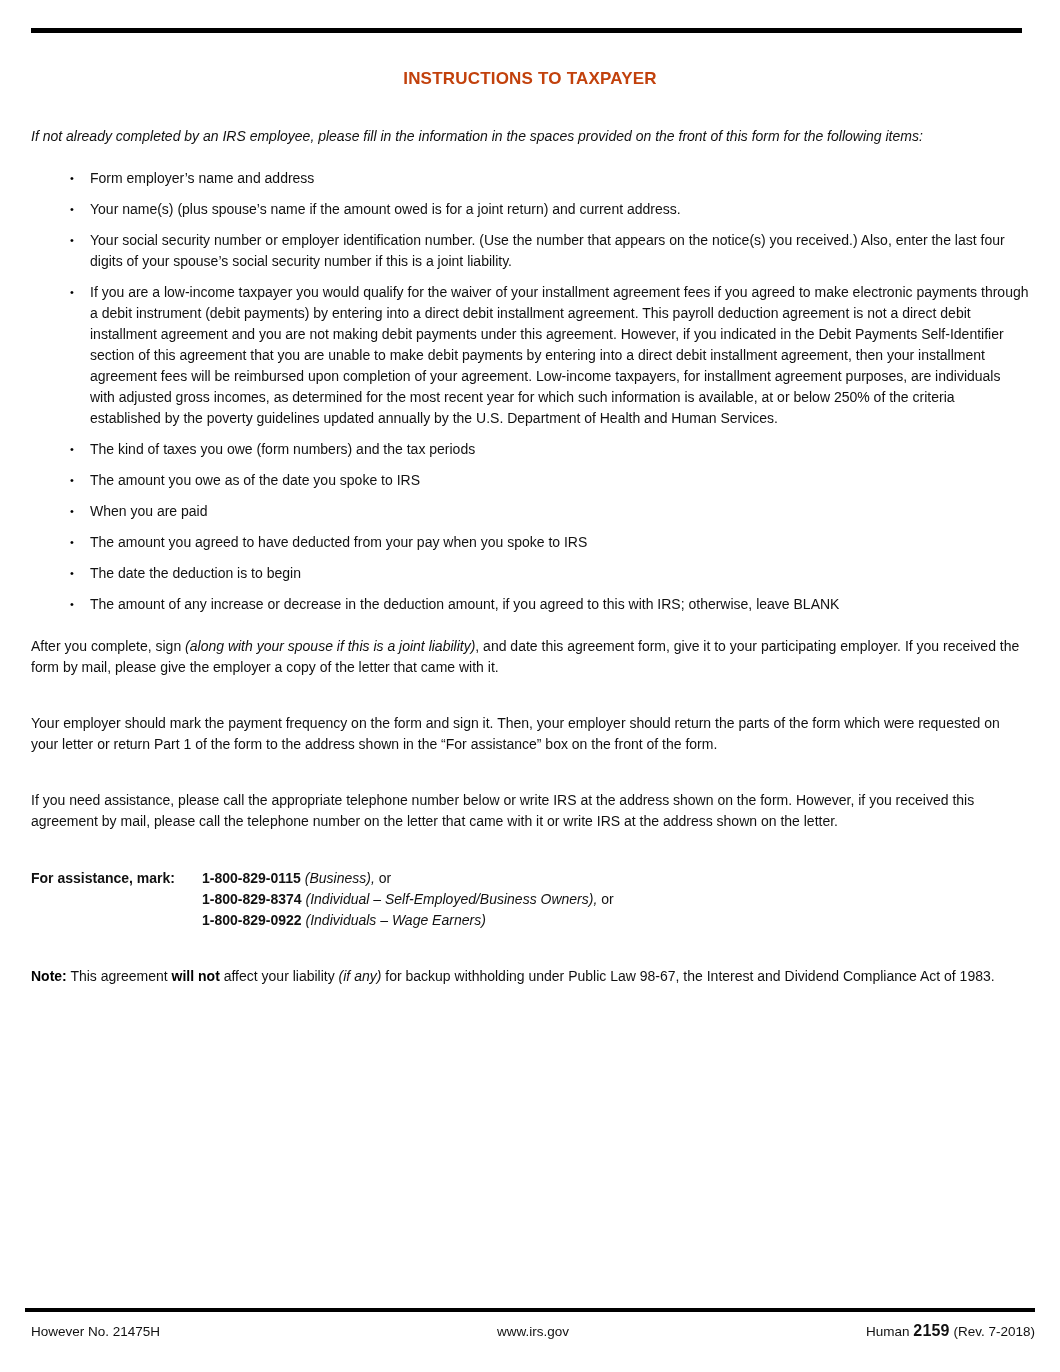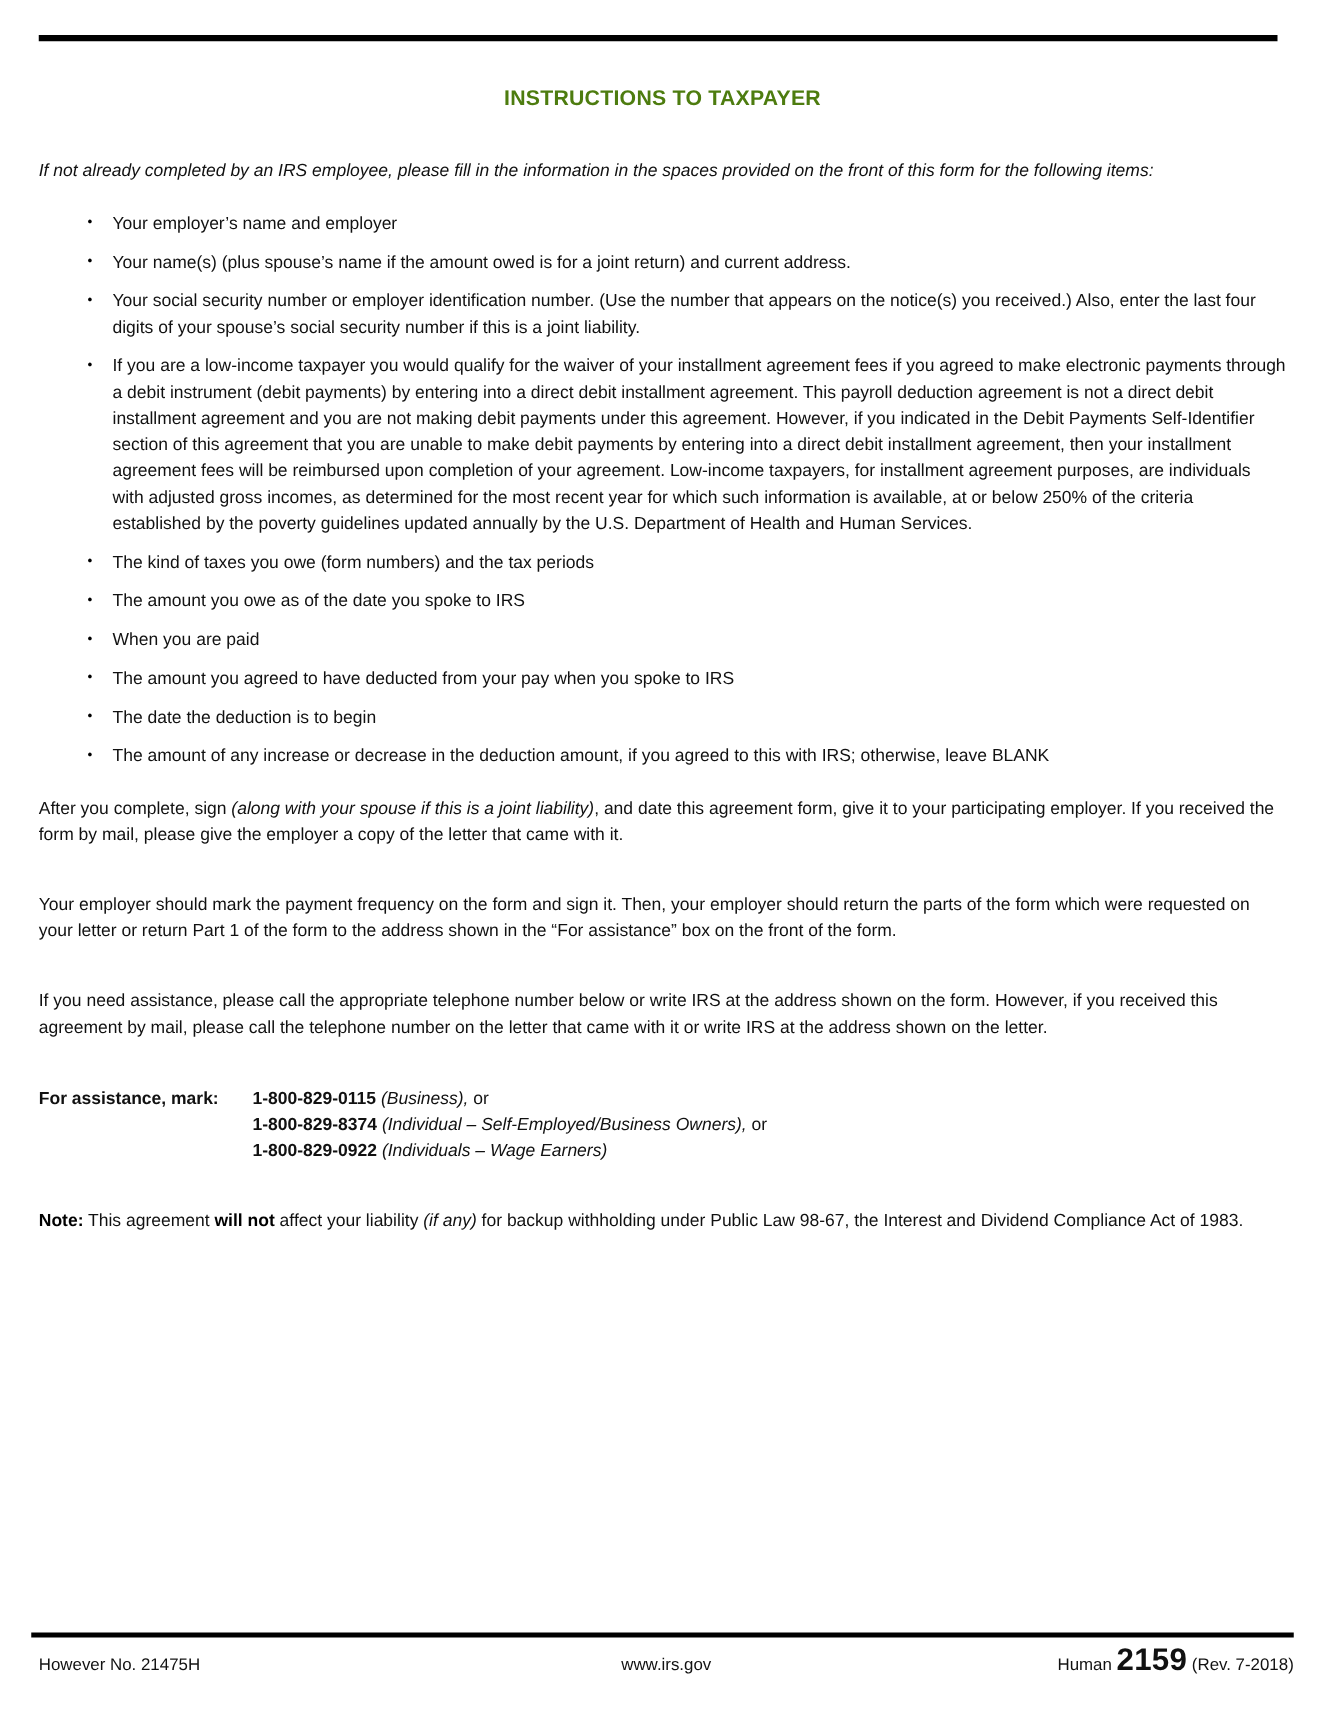--- a/index.html
+++ b/index.html
@@ -20,21 +20,21 @@
     background: #000;
     width: 991px;
   }
   h1.title {
     margin-top: 36px;
     text-align: center;
     font-size: 17px;
     line-height: 20px;
     font-weight: bold;
     letter-spacing: 0.2px;
-    color: #4d7c0f;
+    color: #c2410c;
   }
   p.intro { margin-top: 37px; font-style: italic; }
   ul.bullets {
     list-style: none;
     margin-top: 21px;
     padding-left: 39px;
   }
   ul.bullets li {
     display: flex;
     margin-bottom: 10px;
@@ -71,40 +71,40 @@
   .footer-row {
     display: flex;
     align-items: baseline;
     margin-top: 8px;
     font-size: 13.5px;
   }
   .footer-row .f-left  { flex: 1; text-align: left;  padding-left: 6px; }
   .footer-row .f-center{ flex: 1; text-align: center; }
   .footer-row .f-right { flex: 1; text-align: right; white-space: nowrap; }
   .form-big {
-    font-size: 25px;
+    font-size: 16px;
     font-weight: bold;
     letter-spacing: 0.2px;
   }
 </style>
 </head>
 <body>
 
 <div class="page">
 
   <div class="top-rule"></div>
 
   <h1 class="title">INSTRUCTIONS TO TAXPAYER</h1>
 
   <p class="intro">If not already completed by an IRS employee, please fill in the information in the spaces provided on the front of this form for the following items:</p>
 
   <ul class="bullets">
     <li>
       <span class="dot">•</span>
-      <span class="txt">Your employer’s name and employer</span>
+      <span class="txt">Form employer’s name and address</span>
     </li>
     <li>
       <span class="dot">•</span>
       <span class="txt">Your name(s) (plus spouse’s name if the amount owed is for a joint return) and current address.</span>
     </li>
     <li>
       <span class="dot">•</span>
       <span class="txt">Your social security number or employer identification number. (Use the number that appears on the notice(s) you received.) Also, enter the last four digits of your spouse’s social security number if this is a joint liability.</span>
     </li>
     <li>

